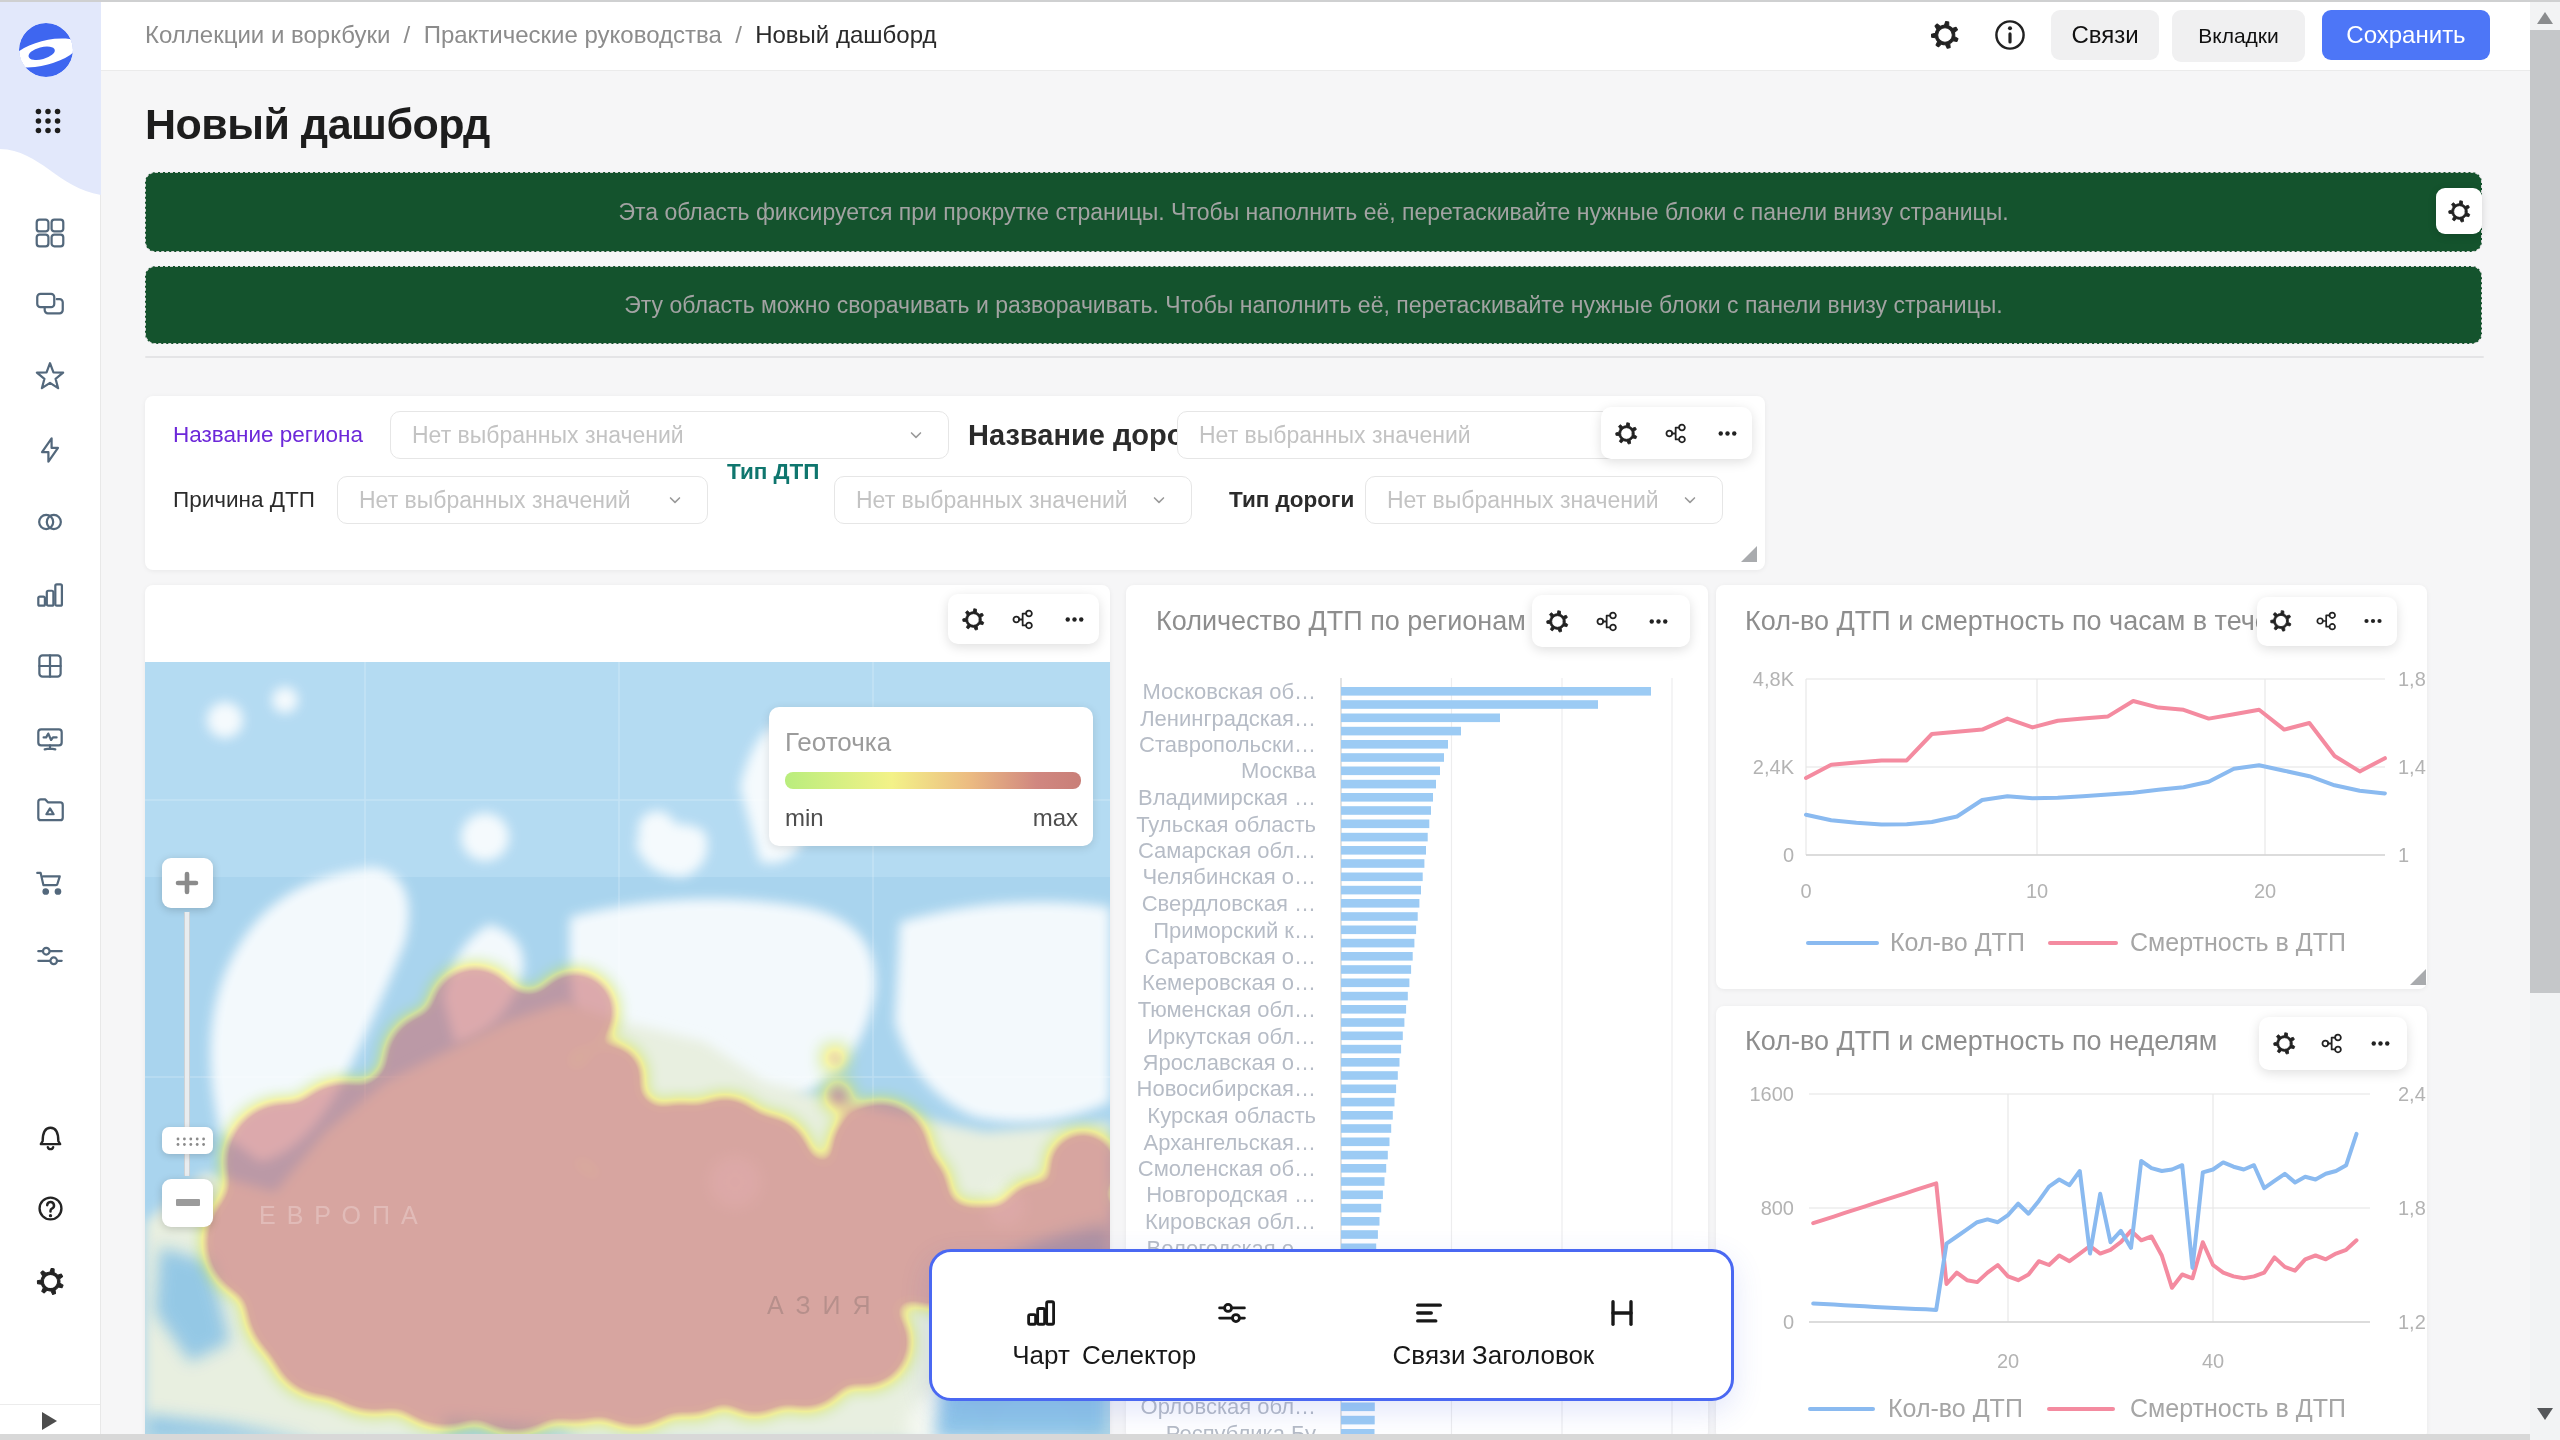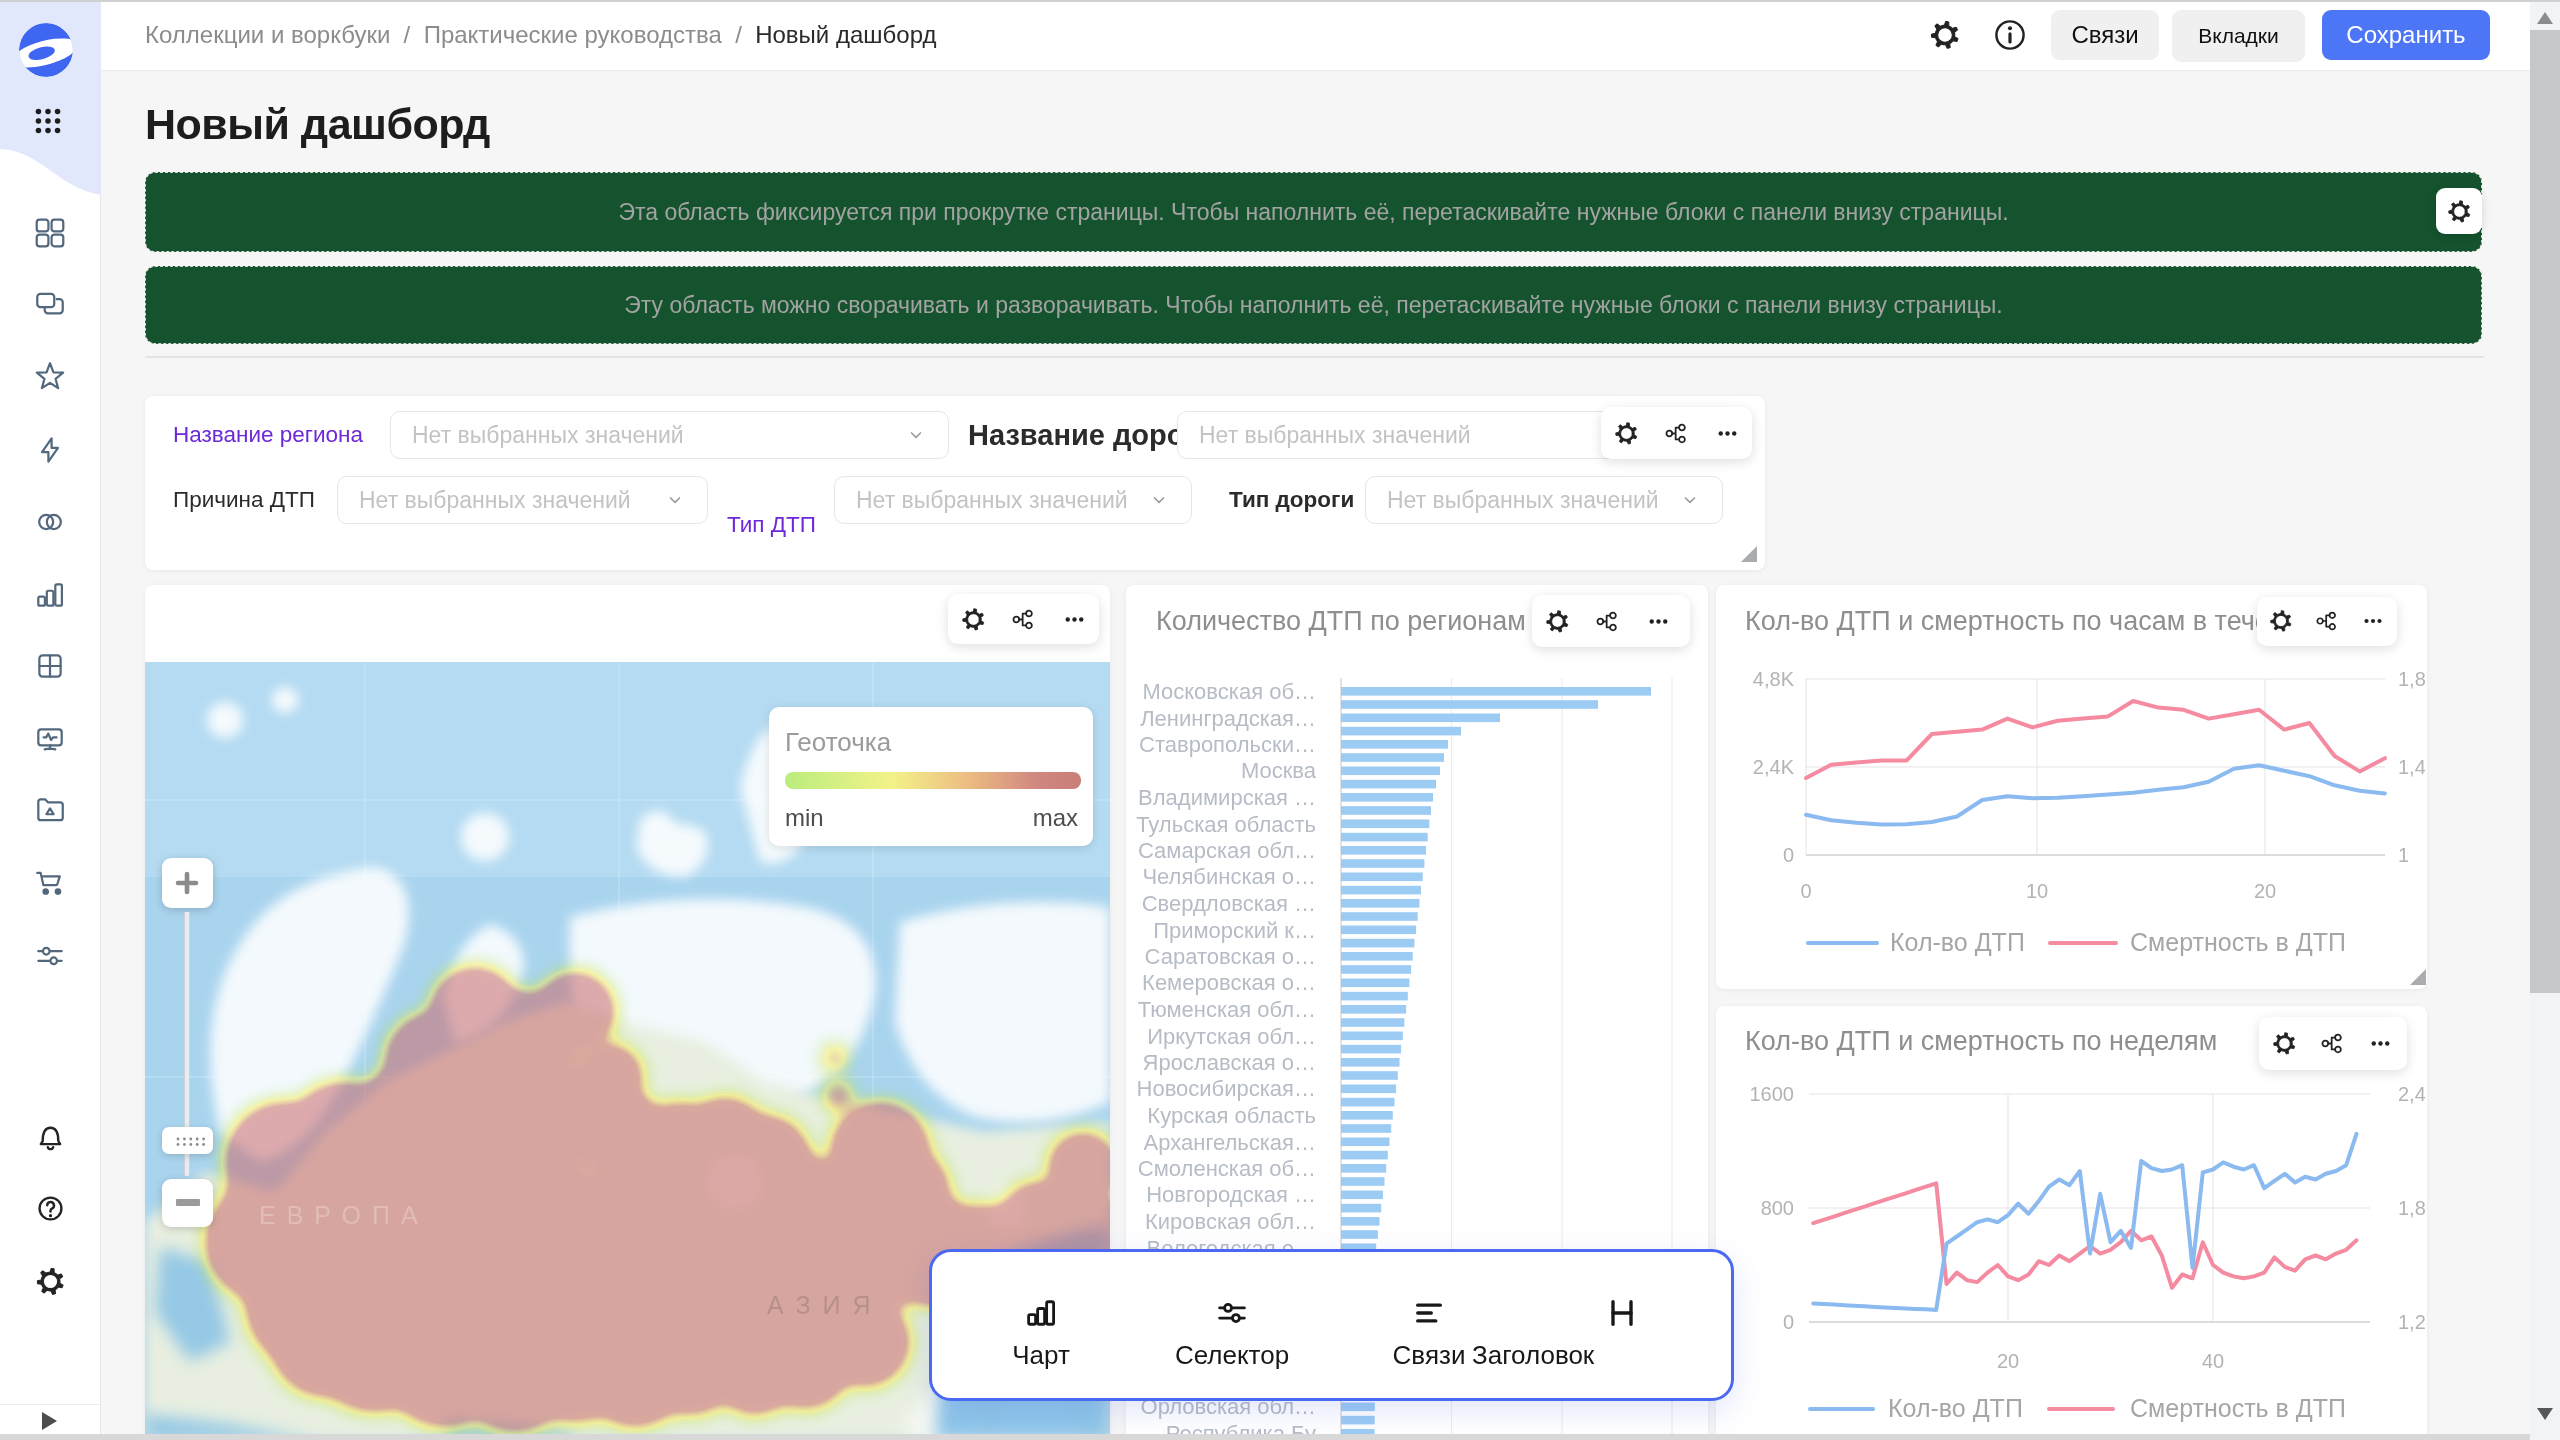--- a/index.html
+++ b/index.html
@@ -137,21 +137,21 @@
     </svg>
     <div style="position:absolute;left:968px;top:419px;height:32px;line-height:32px;font-size:29px;font-weight:bold;color:#2b2b2b;white-space:nowrap">Название дороги</div>
     <div style="position:absolute;left:1177px;top:411px;width:568px;height:48px;background:#fff;border:1.5px solid #e6e6e6;border-radius:10px;box-sizing:border-box"></div>
     <div style="position:absolute;left:1199px;top:422px;width:496px;overflow:hidden;font-size:23px;color:#c3c3c3;white-space:nowrap">Нет выбранных значений</div>
     <div style="position:absolute;left:173px;top:484px;height:32px;line-height:32px;font-size:22.5px;font-weight:normal;color:#2b2b2b;white-space:nowrap">Причина ДТП</div>
     <div style="position:absolute;left:337px;top:476px;width:371px;height:48px;background:#fff;border:1.5px solid #e6e6e6;border-radius:10px;box-sizing:border-box"></div>
     <div style="position:absolute;left:359px;top:487px;width:299px;overflow:hidden;font-size:23px;color:#c3c3c3;white-space:nowrap">Нет выбранных значений</div>
     <svg style="position:absolute;left:664.0px;top:489.0px" width="22" height="22" viewBox="-16 -16 32 32" fill="none" stroke="#9a9a9a" stroke-width="2.3" stroke-linecap="round" stroke-linejoin="round">
       <path d="M-6.5 -3 L0 3.5 L6.5 -3"></path>
     </svg>
-    <div style="position:absolute;left:727px;top:509px;height:32px;line-height:32px;font-size:22.5px;font-weight:normal;color:#6d28d9;white-space:nowrap">Тип ДТП</div>
+    <div style="position:absolute;left:727px;top:456px;height:32px;line-height:32px;font-size:22.5px;font-weight:bold;color:#0f766e;white-space:nowrap">Тип ДТП</div>
     <div style="position:absolute;left:834px;top:476px;width:358px;height:48px;background:#fff;border:1.5px solid #e6e6e6;border-radius:10px;box-sizing:border-box"></div>
     <div style="position:absolute;left:856px;top:487px;width:286px;overflow:hidden;font-size:23px;color:#c3c3c3;white-space:nowrap">Нет выбранных значений</div>
     <svg style="position:absolute;left:1148.0px;top:489.0px" width="22" height="22" viewBox="-16 -16 32 32" fill="none" stroke="#9a9a9a" stroke-width="2.3" stroke-linecap="round" stroke-linejoin="round">
       <path d="M-6.5 -3 L0 3.5 L6.5 -3"></path>
     </svg>
     <div style="position:absolute;left:1229px;top:484px;height:32px;line-height:32px;font-size:22.5px;font-weight:bold;color:#2b2b2b;white-space:nowrap">Тип дороги</div>
     <div style="position:absolute;left:1365px;top:476px;width:358px;height:48px;background:#fff;border:1.5px solid #e6e6e6;border-radius:10px;box-sizing:border-box"></div>
     <div style="position:absolute;left:1387px;top:487px;width:286px;overflow:hidden;font-size:23px;color:#c3c3c3;white-space:nowrap">Нет выбранных значений</div>
     <svg style="position:absolute;left:1679.0px;top:489.0px" width="22" height="22" viewBox="-16 -16 32 32" fill="none" stroke="#9a9a9a" stroke-width="2.3" stroke-linecap="round" stroke-linejoin="round">
       <path d="M-6.5 -3 L0 3.5 L6.5 -3"></path>
@@ -556,21 +556,21 @@
       <rect x="-3" y="-4" width="6.2" height="14" rx="1.4"></rect>
       <rect x="5" y="-10" width="6.2" height="20" rx="1.4"></rect>
     </svg>
     <div style="position:absolute;left:891px;top:1340px;width:300px;text-align:center;font-size:26px;color:#181818">Чарт</div>
     <svg style="position:absolute;left:1214.0px;top:1295.0px" width="36" height="36" viewBox="-16 -16 32 32" fill="none" stroke="#181818" stroke-width="2.5" stroke-linecap="round" stroke-linejoin="round">
       <line x1="-11" y1="-4.5" x2="11" y2="-4.5"></line>
       <circle cx="-3.5" cy="-4.5" r="3.1" fill="#fff"></circle>
       <line x1="-11" y1="4.5" x2="11" y2="4.5"></line>
       <circle cx="3.5" cy="4.5" r="3.1" fill="#fff"></circle>
     </svg>
-    <div style="position:absolute;left:1082px;top:1340px;width:300px;text-align:center;font-size:26px;color:#181818">Селектор</div>
+    <div style="position:absolute;left:1082px;top:1340px;width:300px;text-align:left;font-size:26px;color:#181818">Селектор</div>
     <svg style="position:absolute;left:1411.0px;top:1295.0px" width="36" height="36" viewBox="-16 -16 32 32" fill="none" stroke="#181818" stroke-width="2.5" stroke-linecap="round" stroke-linejoin="round">
       <line x1="-10" y1="-7" x2="10" y2="-7" stroke-width="3"></line>
       <line x1="-10" y1="0" x2="2" y2="0" stroke-width="3"></line>
       <line x1="-10" y1="7" x2="6" y2="7" stroke-width="3"></line>
     </svg>
     <div style="position:absolute;left:1279px;top:1340px;width:300px;text-align:center;font-size:26px;color:#181818">Связи</div>
     <svg style="position:absolute;left:1604.0px;top:1295.0px" width="36" height="36" viewBox="-16 -16 32 32" fill="none" stroke="#181818" stroke-width="2.5" stroke-linecap="round" stroke-linejoin="round">
       <line x1="-8" y1="-10" x2="-8" y2="10" stroke-width="3"></line>
       <line x1="8" y1="-10" x2="8" y2="10" stroke-width="3"></line>
       <line x1="-8" y1="0" x2="8" y2="0" stroke-width="3"></line>

